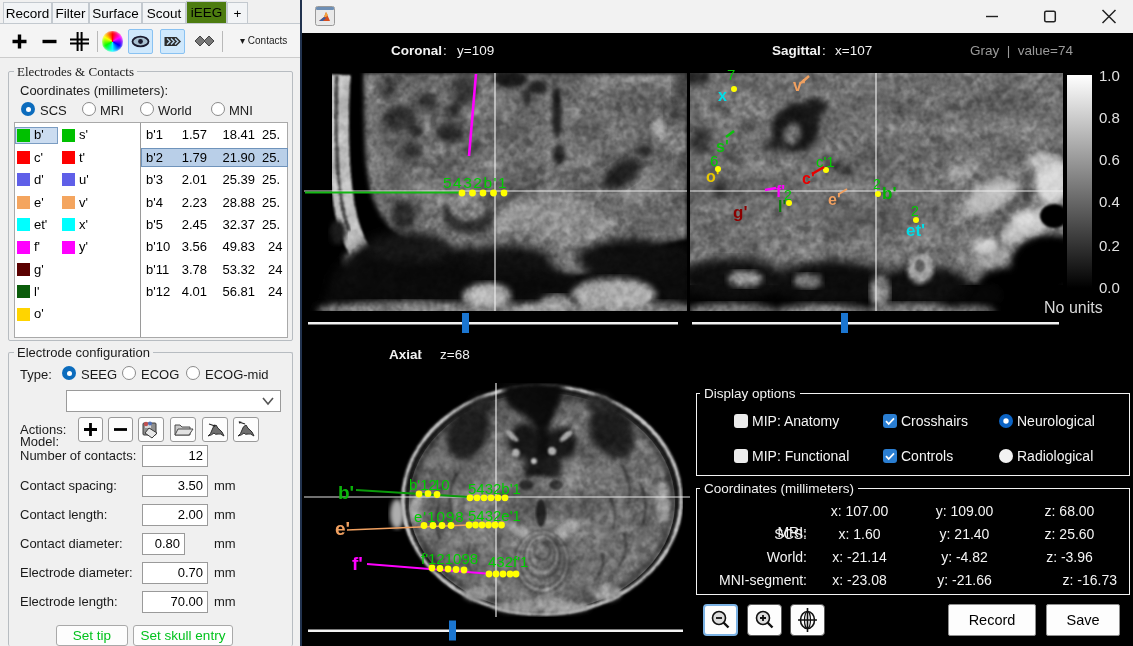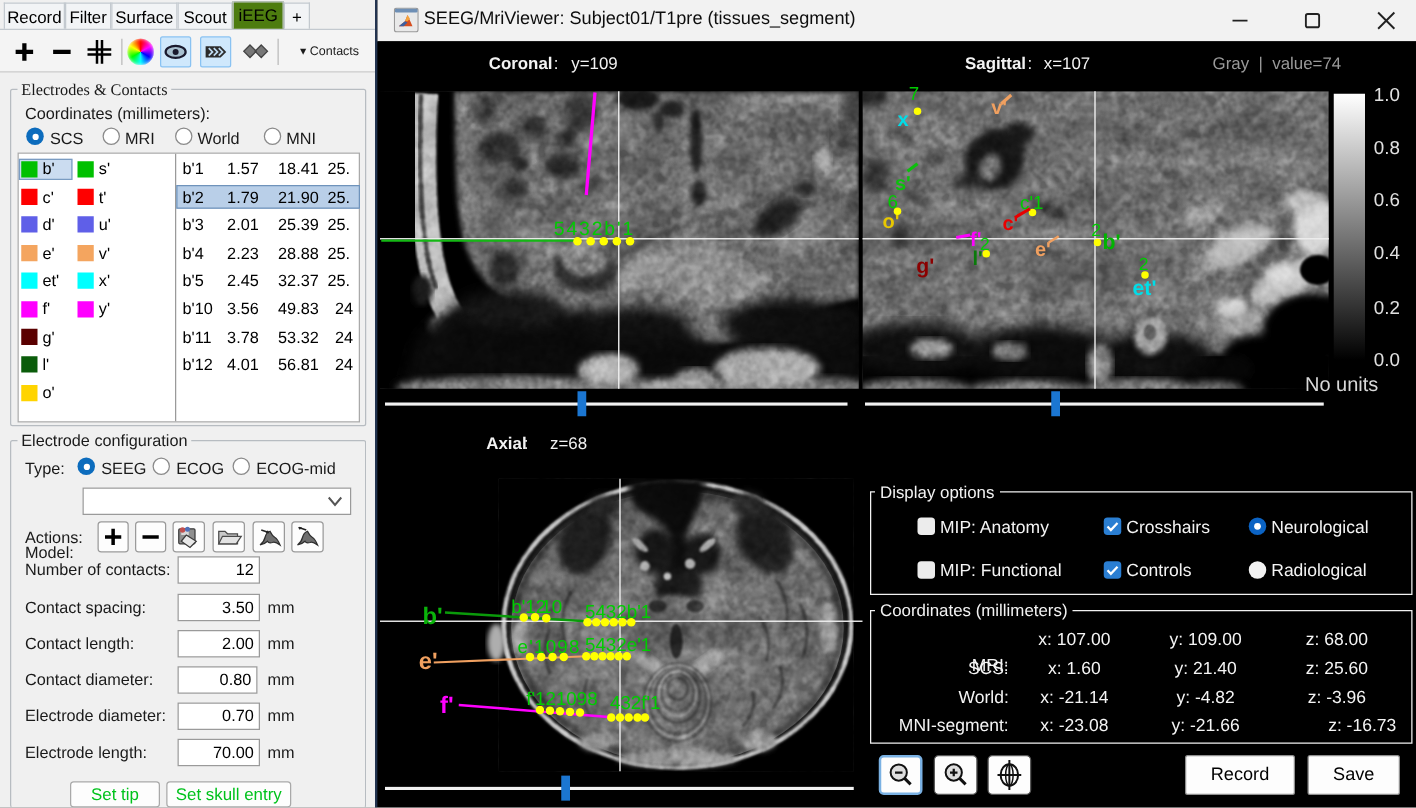--- a/index.html
+++ b/index.html
@@ -230,42 +230,41 @@
     <div id="cfgrows">
       <div class="lbl" style="left:20px;top:448px;">Number of contacts:</div>
       <div class="inputbox" style="left:142px;top:445px;width:66px;height:22px;">12</div>
       <div class="lbl" style="left:20px;top:477.5px;">Contact spacing:</div>
       <div class="inputbox" style="left:142px;top:474.5px;width:66px;height:22px;">3.50</div>
       <div class="lbl" style="left:214px;top:477.5px;">mm</div>
       <div class="lbl" style="left:20px;top:506.5px;">Contact length:</div>
       <div class="inputbox" style="left:142px;top:503.5px;width:66px;height:22px;">2.00</div>
       <div class="lbl" style="left:214px;top:506.5px;">mm</div>
       <div class="lbl" style="left:20px;top:536px;">Contact diameter:</div>
-      <div class="inputbox" style="left:142px;top:533px;width:64px;height:22px;">0.80</div>
+      <div class="inputbox" style="left:142px;top:533px;width:43px;height:22px;">0.80</div>
       <div class="lbl" style="left:214px;top:536px;">mm</div>
       <div class="lbl" style="left:20px;top:565px;">Electrode diameter:</div>
       <div class="inputbox" style="left:142px;top:562px;width:66px;height:22px;">0.70</div>
       <div class="lbl" style="left:214px;top:565px;">mm</div>
       <div class="lbl" style="left:20px;top:594px;">Electrode length:</div>
       <div class="inputbox" style="left:142px;top:591px;width:66px;height:22px;">70.00</div>
       <div class="lbl" style="left:214px;top:594px;">mm</div>
     </div>
     <div class="setbtn" style="left:56px;top:625px;width:72px;height:21px;line-height:20px;">Set tip</div>
     <div class="setbtn" style="left:133px;top:625px;width:100px;height:21px;line-height:20px;">Set skull entry</div>
   </div>
   <div id="win">
     <div id="titlebar">
       <svg class="abs" style="left:13px;top:6px;" width="20" height="20" viewBox="0 0 20 20">
         <rect x="0.5" y="0.5" width="19" height="19" rx="2" fill="#e9e9e9" stroke="#9a9a9a"></rect>
         <rect x="1" y="1" width="18" height="3" rx="1" fill="#6e8fb5"></rect>
         <path d="M4 15l5-4 2-5 4 9z" fill="#d64d1e"></path>
         <path d="M9 11l2-5 2 3-2 2z" fill="#f4a33d"></path>
         <path d="M4 15l5-4 2 1-3 3z" fill="#3b5fa0"></path>
       </svg>
-      <div id="title">SEEG/MriViewer: Subject01/T1pre (tissues_segment)</div>
       <svg class="abs" style="left:683px;top:0;" width="14" height="33" viewBox="0 0 14 33">
           <path d="M1 16.5h12" stroke="#222" stroke-width="1.4"></path>
         </svg>
       <svg class="abs" style="left:741px;top:0;" width="14" height="33" viewBox="0 0 14 33">
           <rect x="1.7" y="11.2" width="10.6" height="10.6" rx="1.5" fill="none" stroke="#222" stroke-width="1.5"></rect>
         </svg>
       <svg class="abs" style="left:799px;top:0;" width="16" height="33" viewBox="0 0 16 33">
           <path d="M1.5 10l13 13M14.5 10l-13 13" stroke="#222" stroke-width="1.5"></path>
         </svg>
     </div>

